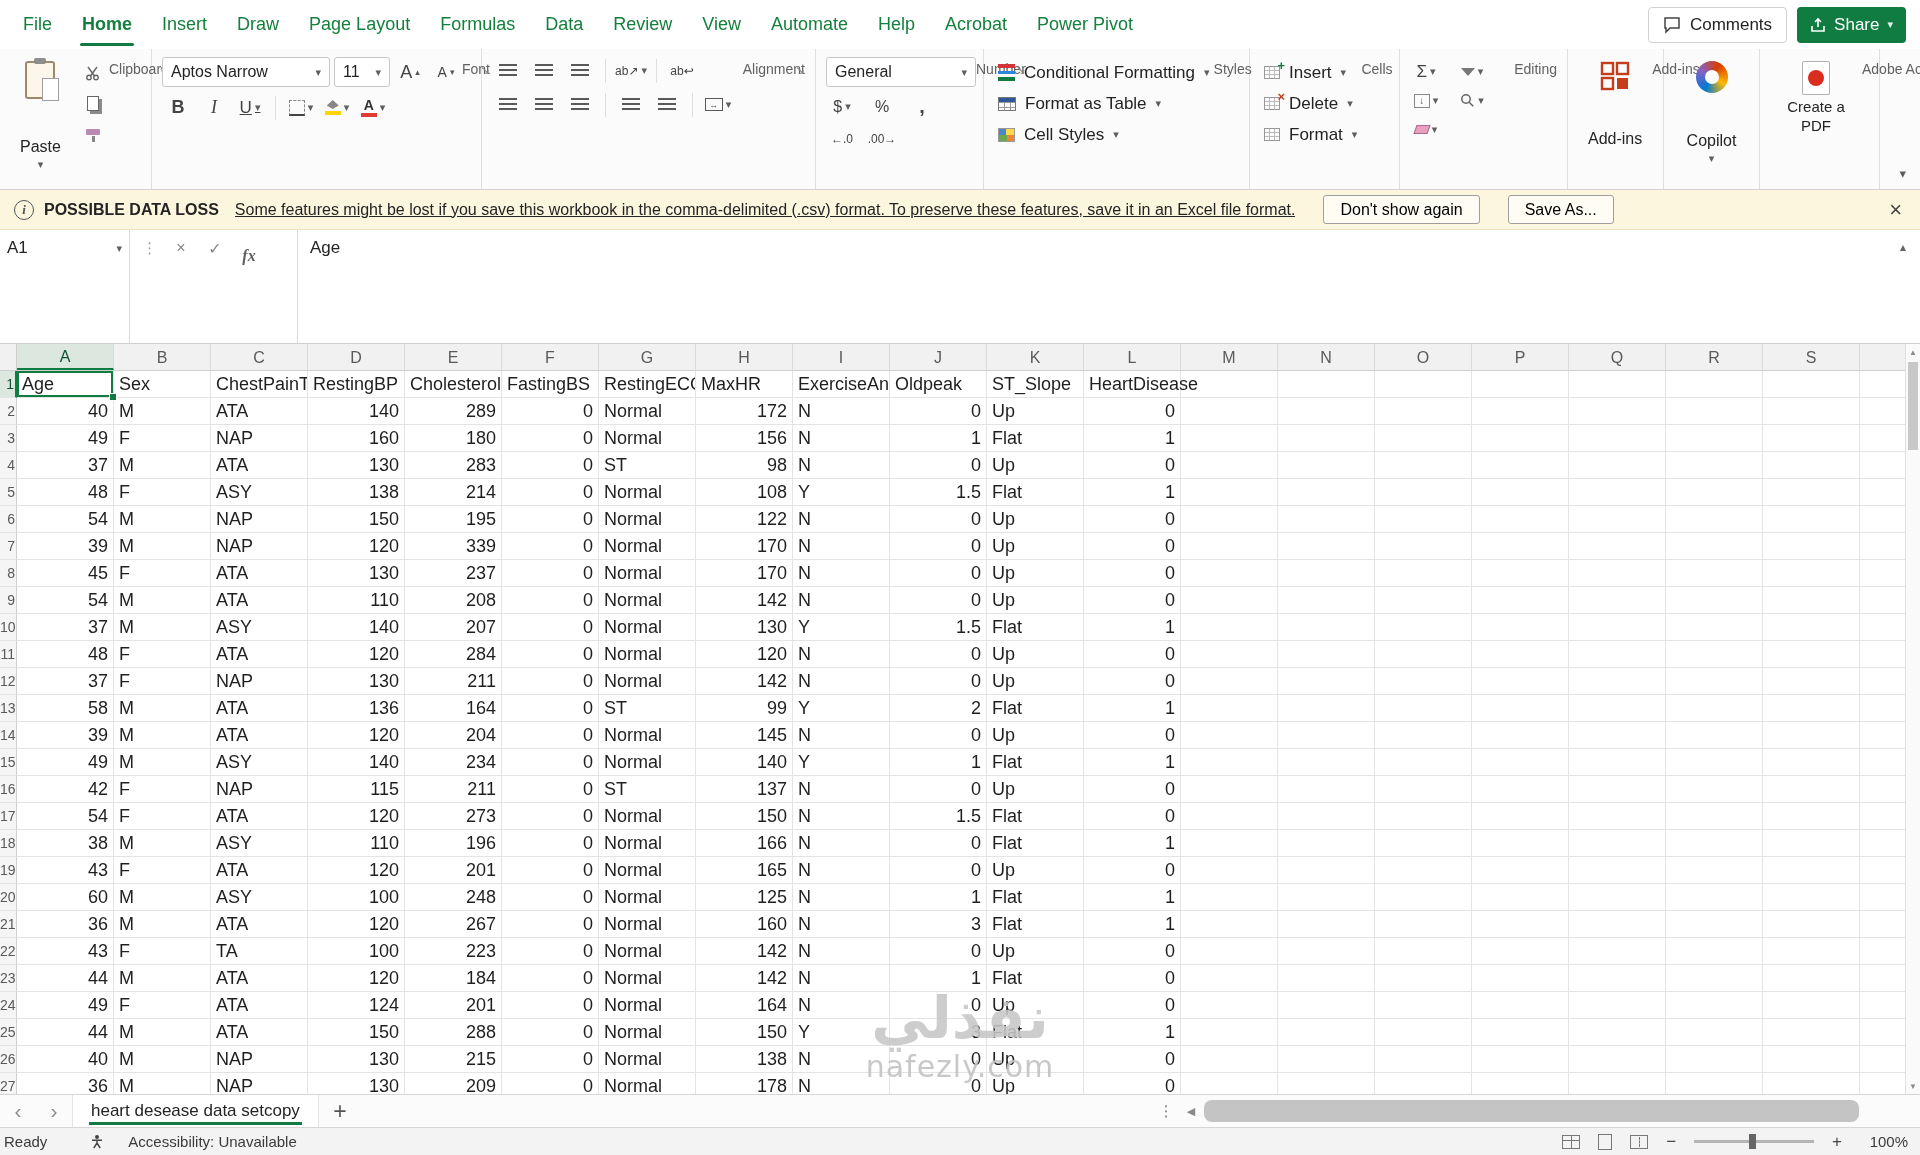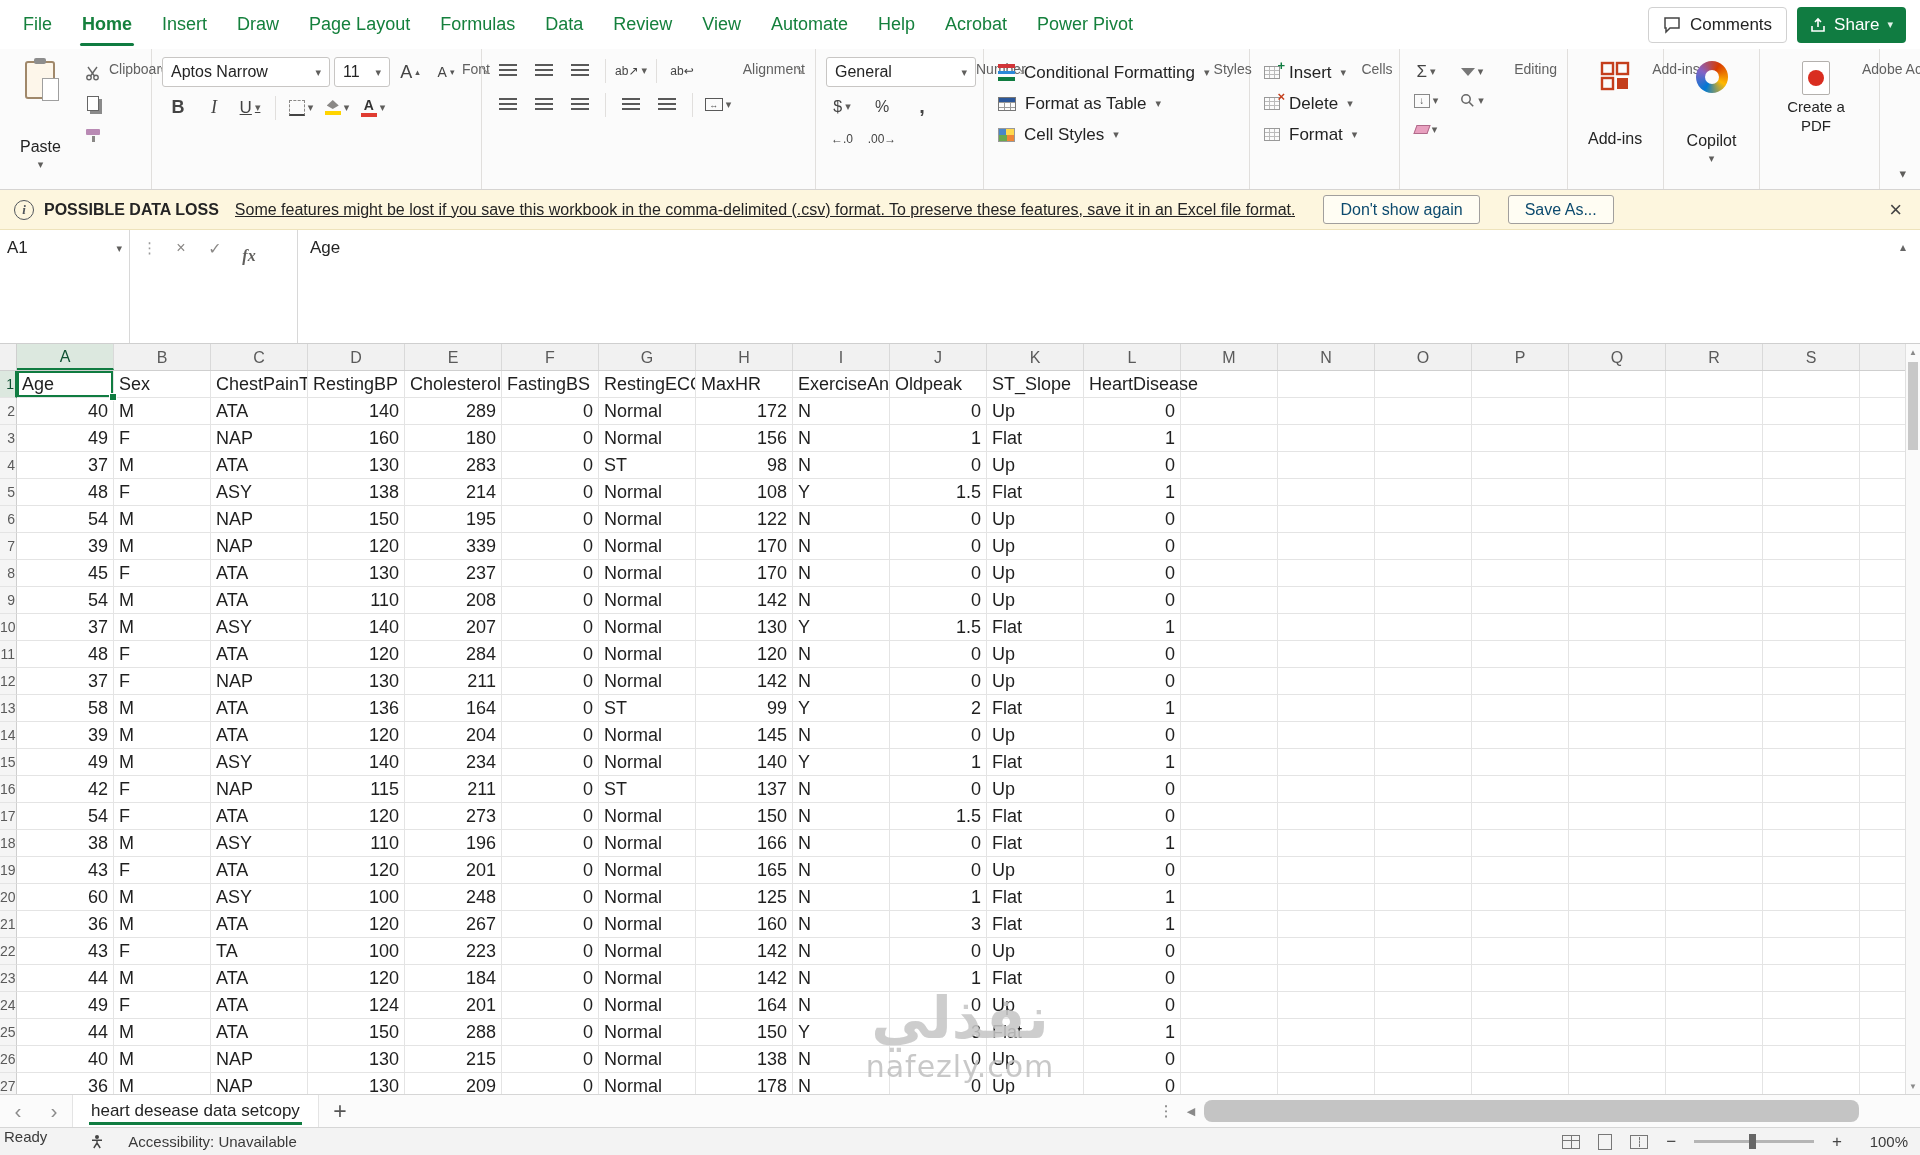--- a/index.html
+++ b/index.html
@@ -100,21 +100,21 @@
   .ic-pdf { width:28px; height:34px; background:#fff; border:1.5px solid #b3b0ad; border-radius:2px; position:relative; }
   .ic-pdf::after { content:""; position:absolute; left:5px; right:5px; top:8px; bottom:8px; background:#d92d20; border-radius:50%; }
   .pdf-label { font-size:15px; color:#242424; width:72px; text-align:center; line-height:1.25; }
   .ribbon-collapse { position:absolute; right:14px; bottom:8px; color:#5f5e5c; font-size:13px; }
 
   
   .warning-bar { height:40px; background:#fdf6de; display:flex; align-items:center; padding:0 18px 0 14px; border-bottom:1px solid #eee3bb; }
   .info-ic { width:20px; height:20px; border:1.6px solid #50555b; border-radius:50%; display:flex; align-items:center; justify-content:center; font-family:"Liberation Serif",serif; font-style:italic; font-weight:700; font-size:13px; color:#50555b; flex:none; }
   .warn-title { font-weight:700; font-size:16px; color:#242424; margin:0 16px 0 10px; white-space:nowrap; }
   .warn-msg { font-size:16px; color:#242424; text-decoration:underline; margin-right:28px; white-space:nowrap; overflow:hidden; cursor:pointer; }
-  .warn-btn { height:29px; padding:0 16px; font-size:16px; color:#0c4a6e; background:#fffdf3; border:1px solid #a19f9d; border-radius:3px; margin-right:28px; white-space:nowrap; cursor:default; }
+  .warn-btn { height:29px; padding:0 16px; font-size:16px; color:#000000; background:#fffdf3; border:1px solid #a19f9d; border-radius:3px; margin-right:28px; white-space:nowrap; cursor:default; }
   .warn-close { margin-left:auto; font-size:22px; color:#444; cursor:default; }
 
   
   .formula-bar { height:114px; background:#fff; border-bottom:1px solid #cfcfcf; display:flex; position:relative; }
   .fb-left { width:130px; border-right:1px solid #d8d8d8; flex:none; }
   .name-box { height:36px; display:flex; align-items:center; justify-content:space-between; padding:0 7px; font-size:17px; color:#242424; }
   .fb-mid { width:168px; flex:none; border-right:1px solid #d8d8d8; display:flex; align-items:flex-start; }
   .fb-mid-inner { height:36px; display:flex; align-items:center; gap:2px; padding:0 6px; }
   .fb-dots { color:#9a9a9a; font-size:15px; padding:0 6px; }
   .fb-btn { width:32px; height:30px; display:flex; align-items:center; justify-content:center; font-size:16px; color:#8a8886; background:none; border:none; }
@@ -152,21 +152,21 @@
   .sheet-tab.active::after { content:""; position:absolute; left:16px; right:16px; bottom:2px; height:3px; background:var(--green); }
   .addsheet { width:42px; display:flex; align-items:center; justify-content:center; font-size:23px; color:#555; }
   .tab-spacer { flex:1; }
   .hdots { width:28px; display:flex; align-items:center; justify-content:center; color:#777; font-size:15px; }
   .hscroll { width:740px; display:flex; align-items:center; padding-right:16px; }
   .harrow { width:22px; text-align:center; color:#8a8a8a; font-size:11px; }
   .htrack { flex:1; height:100%; position:relative; }
   .hthumb { position:absolute; top:5px; bottom:5px; left:2px; width:655px; background:#c4c4c4; border-radius:8px; }
 
   
-  .status-bar { height:28px; background:#f3f3f3; border-top:1px solid #d6d6d6; display:flex; font-size:15px; color:#3b3b3b; padding:0 12px 0 4px; }
+  .status-bar { height:28px; background:#f3f3f3; border-top:1px solid #d6d6d6; display:flex; align-items:center; font-size:15px; color:#3b3b3b; padding:0 12px 0 4px; }
   .st-acc { display:flex; align-items:center; gap:23px; margin-left:42px; }
   .st-right { margin-left:auto; display:flex; align-items:center; gap:18px; }
   .viewic { width:18px; height:14px; border:1px solid #777; position:relative; display:inline-block; }
   .v-normal::after { content:""; position:absolute; inset:0;
       background:linear-gradient(to right,transparent 8px,#777 8px 9px,transparent 9px),
                  linear-gradient(to bottom,transparent 4px,#777 4px 5px,transparent 5px); }
   .v-layout { width:14px; height:16px; }
   .v-break::after { content:""; position:absolute; left:50%; top:1px; bottom:1px; border-left:1px dashed #777; }
   .zoombtn { font-size:17px; color:#444; }
   .zoom-slider { width:120px; height:3px; background:#b5b5b5; position:relative; }

